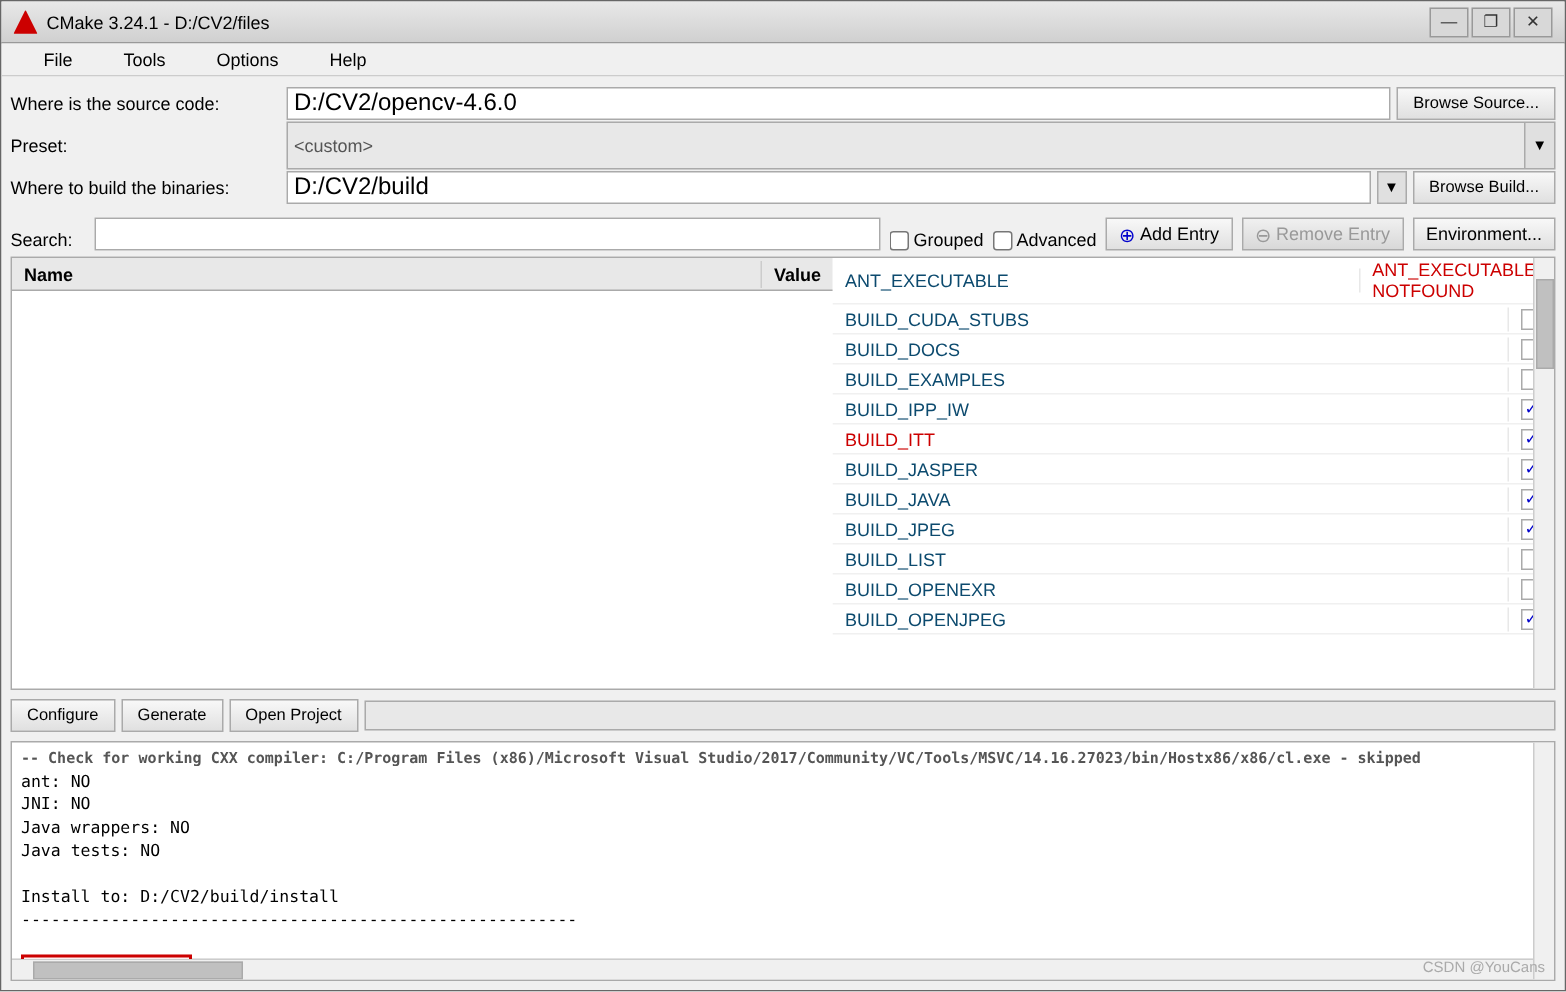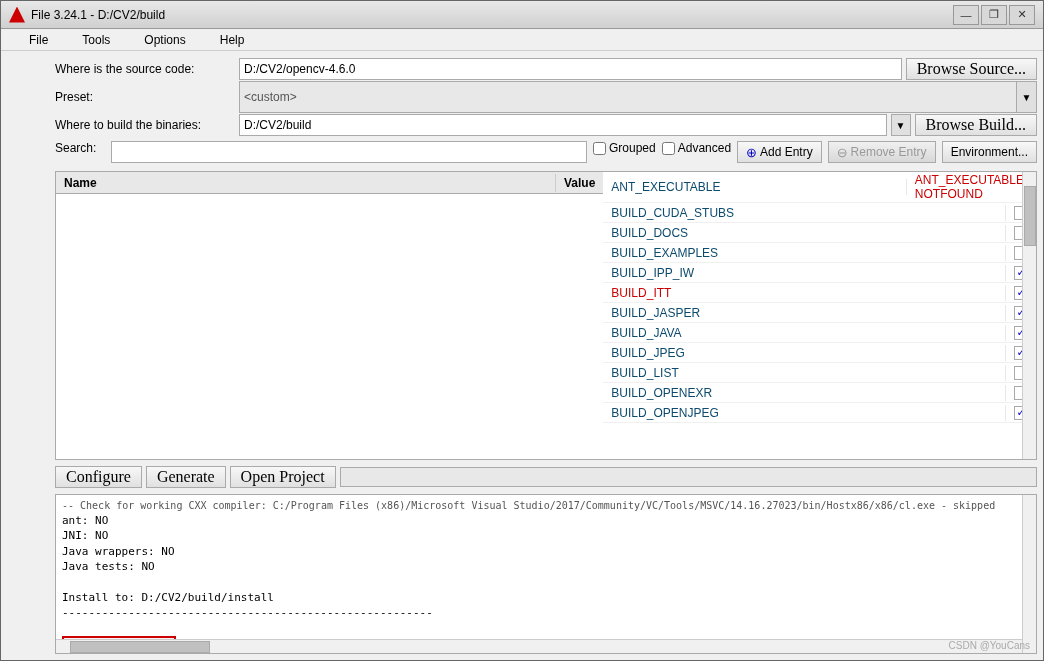--- a/index.html
+++ b/index.html
@@ -75,58 +75,56 @@
       color: #000;
       margin-left: 16px;
     }
     .content-area {
       flex: 1;
       display: flex;
       flex-direction: column;
       padding: 6px;
       gap: 4px;
       background: #f0f0f0;
-      margin-left: 48px;
     }
     .form-row {
       display: flex;
       align-items: center;
       gap: 4px;
       height: 24px;
     }
     .form-label {
       min-width: 180px;
       font-size: 12px;
       color: #000;
       text-align: left;
     }
     .form-input {
       flex: 1;
       height: 22px;
       border: 1px solid #aaa;
       background: white;
       padding: 1px 4px;
-      font-size: 12px;
+      font-size: 16px;
       color: #000;
     }
     .btn {
       height: 22px;
       border: 1px solid #aaa;
       background: linear-gradient(to bottom, #f8f8f8, #e0e0e0);
       padding: 0 10px;
-      font-size: 16px;
+      font-size: 11px;
       cursor: pointer;
       white-space: nowrap;
       color: #000;
-      font-family: Liberation Serif, serif;
     }
     .btn:disabled { color: #999; background: #e8e8e8; }
     .search-row {
       display: flex;
-      align-items: flex-start;
+      align-items: flex-end;
       gap: 6px;
       height: 26px;
     }
     .search-label {
       font-size: 12px;
       min-width: 50px;
     }
     .search-input {
       flex: 1;
       height: 22px;
@@ -368,21 +366,21 @@
     }
   </style>
 </head>
 <body>
 
 <div class="window">
 
   <div class="title-bar">
     <div class="title-bar-left">
       <div class="title-icon"></div>
-      <span class="title-text">File 3.24.1 - D:/CV2/build</span>
+      <span class="title-text">CMake 3.24.1 - D:/CV2/files</span>
     </div>
     <div class="title-controls">
       <button class="title-btn">—</button>
       <button class="title-btn">❐</button>
       <button class="title-btn close">✕</button>
     </div>
   </div>
 
   <div class="menu-bar">
     <span class="menu-item">File</span>
@@ -521,21 +519,21 @@
 
     <div class="action-row">
       <button class="btn">Configure</button>
       <button class="btn">Generate</button>
       <button class="btn">Open Project</button>
       <div class="progress-bar"></div>
     </div>
 
     <div class="output-area">
       <div class="output-content">
-        <div style="color:#555;font-size:10px;">-- Check for working CXX compiler: C:/Program Files (x86)/Microsoft Visual Studio/2017/Community/VC/Tools/MSVC/14.16.27023/bin/Hostx86/x86/cl.exe - skipped</div>
+        <div style="color:#555;font-size:10px;font-weight:bold;">-- Check for working CXX compiler: C:/Program Files (x86)/Microsoft Visual Studio/2017/Community/VC/Tools/MSVC/14.16.27023/bin/Hostx86/x86/cl.exe - skipped</div>
         <div>ant:              NO</div>
         <div>JNI:              NO</div>
         <div>Java wrappers:    NO</div>
         <div>Java tests:       NO</div>
         <div>&nbsp;</div>
         <div>Install to:       D:/CV2/build/install</div>
         <div>--------------------------------------------------------</div>
         <div>&nbsp;</div>
         <div>
           <span class="output-highlighted">Configuring done<br>Generating done</span>

